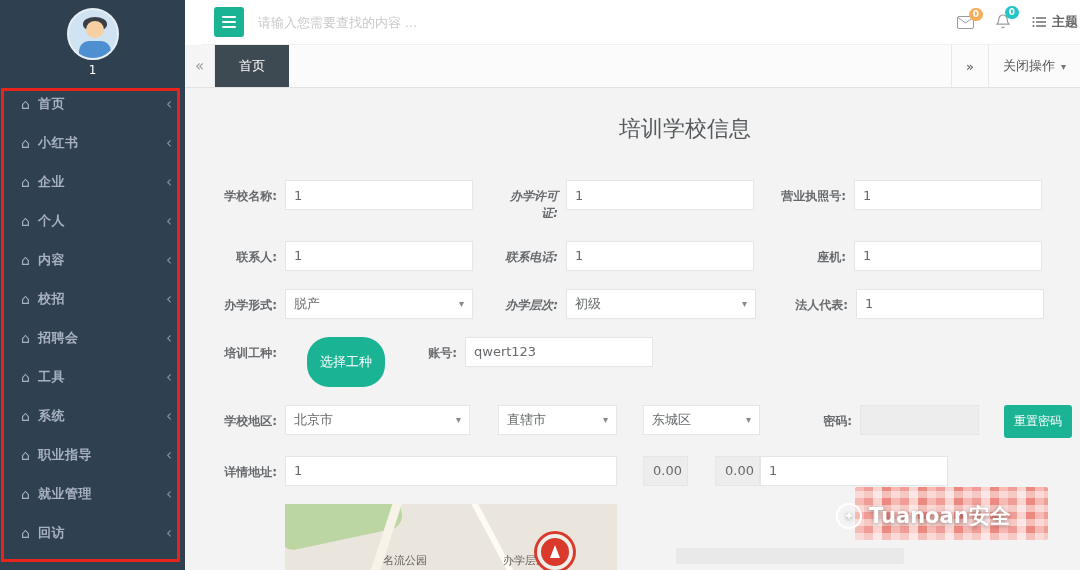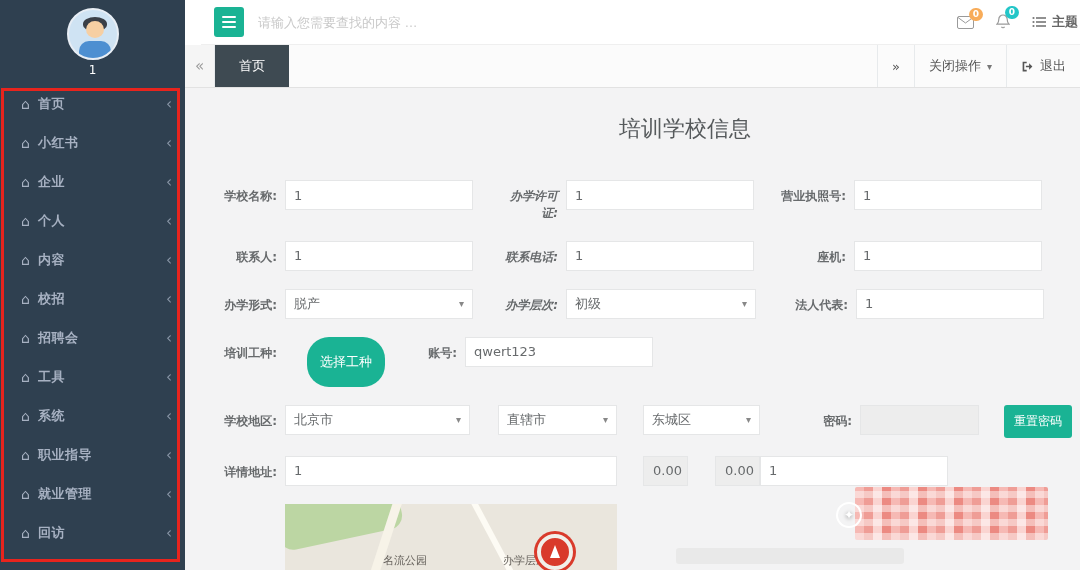--- a/index.html
+++ b/index.html
@@ -232,27 +232,20 @@
     <span>首页</span>
   </div>
   <div class="tab-right">
     <div class="tr-btn">
       <span>»</span>
     </div>
     <div class="tr-btn">
       <span>关闭操作</span>
       <span class="car">▾</span>
     </div>
-    <div class="tr-btn">
-      <svg width="13" height="13" viewBox="0 0 16 16">
-          <path d="M7 2H2v12h5v-2H4V4h3V2z" fill="#555"></path>
-          <path d="M10 4l4 4-4 4V9H6V7h4V4z" fill="#555"></path>
-        </svg>
-      <span>退出</span>
-    </div>
   </div>
 </div>
 
 <div class="content">
   <div class="page-title">培训学校信息</div>
 
   <div class="form">
 
     <div class="frow">
       <div class="flabel">学校名称:</div>
@@ -335,13 +328,14 @@
       </div>
     </div>
 
   </div>
 </div>
 
 <div class="redact-red"></div>
 <div class="redact-white"></div>
 <div class="watermark">
   <span class="wm-logo">✦</span>
+  <span>Tuanoan安全</span>
 </div>
 
 </body></html>

